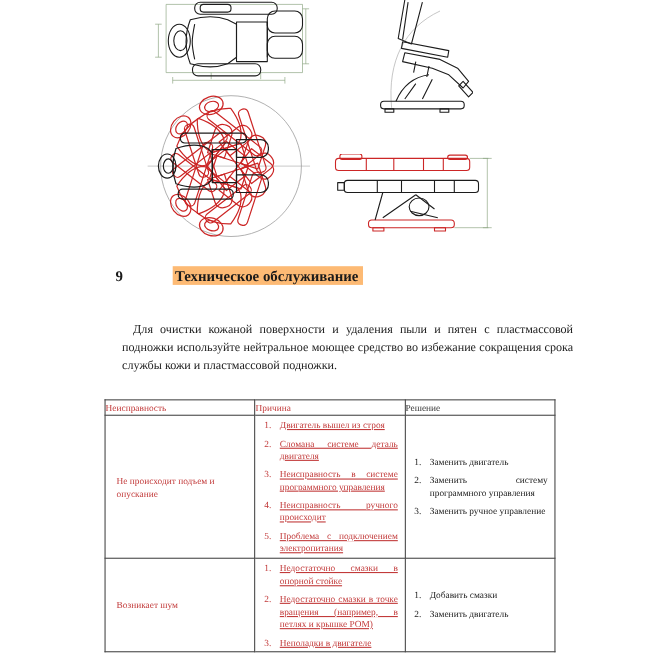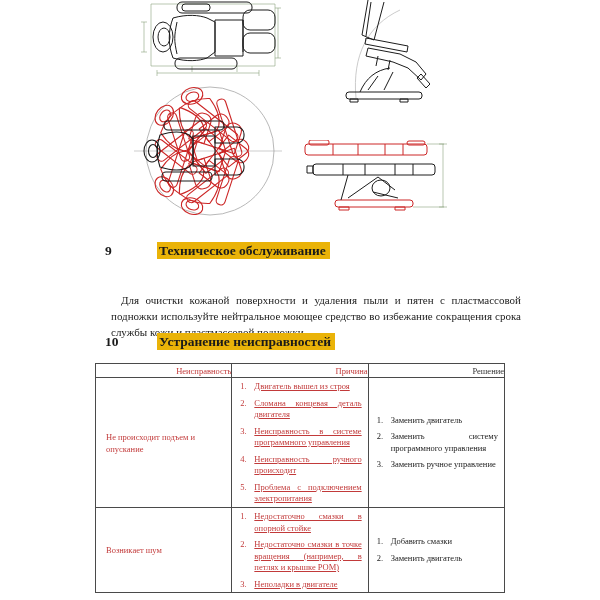--- a/index.html
+++ b/index.html
@@ -3,33 +3,33 @@
 <meta charset="utf-8">
 <style>
   html,body{margin:0;padding:0;background:#ffffff;}
   #page{
     position:relative;width:600px;height:600px;background:#ffffff;overflow:hidden;
     font-family:"Liberation Serif", serif;color:#1a1a1a;
   }
   .fig{position:absolute;}
   .heading{position:absolute;left:105px;font-size:13.5px;font-weight:bold;white-space:nowrap;}
   .h-num{display:inline-block;width:52px;}
-  .h-title{background:#eab308;padding:1px 4px 1px 2px;}
+  .h-title{background:#fdba74;padding:1px 4px 1px 2px;}
   #maintenance-paragraph{
     position:absolute;left:95px;top:276px;width:410px;margin:16px;
     font-size:11px;line-height:16px;text-align:justify;text-indent:10px;color:#222;
   }
   #troubleshooting-table{
     position:absolute;left:95px;top:363px;width:410px;
     border-collapse:collapse;table-layout:fixed;
   }
   #troubleshooting-table th,#troubleshooting-table td{
     border:1px solid #4a4a4a;font-weight:normal;font-size:8.5px;
   }
-  #troubleshooting-table th{height:13px;text-align:right;padding:0;}
+  #troubleshooting-table th{height:13px;text-align:left;padding:0;}
   th.red, .red-text{color:#c23a3a;}
   th.black{color:#333;}
   td.fault-cell{width:136px;text-align:left;vertical-align:middle;color:#c23a3a;padding:2px 10px;line-height:12px;}
   td.causes-cell{width:133px;vertical-align:top;color:#c23a3a;padding:3px 6px 2px 6px;text-decoration:underline;}
   td.solutions-cell{width:135px;vertical-align:middle;color:#222;padding:2px 6px;margin-left:12px;}
   tr.row-1{height:130px;}
   tr.row-2{height:85px;}
   ol.num-list{list-style:none;margin:0;padding:0;counter-reset:n;}
   ol.num-list li{
     counter-increment:n;position:relative;padding-left:16px;margin:0 0 5px 0;
@@ -130,39 +130,36 @@
       <path d="M140 4 V67 M136 4 H144 M136 67 H144 M124 4 H141 M110 67 H141"></path>
     </g>
   </svg>
 
   <div class="heading" style="top:243px">
     <span class="h-num">9</span><span class="h-title">Техническое обслуживание</span>
   </div>
 
   <p id="maintenance-paragraph">Для очистки кожаной поверхности и удаления пыли и пятен с пластмассовой подножки используйте нейтральное моющее средство во избежание сокращения срока службы кожи и пластмассовой подножки.</p>
 
-  <div class="heading" style="top:334px">
-    <span class="h-num">10</span><span class="h-title">Устранение неисправностей</span>
-  </div>
 
   <table id="troubleshooting-table">
     <thead>
       <tr>
         <th class="red">Неисправность</th>
         <th class="red">Причина</th>
         <th class="black">Решение</th>
       </tr>
     </thead>
     <tbody>
       <tr class="row-1">
         <td class="fault-cell">Не происходит подъем и опускание</td>
         <td class="causes-cell">
           <ol class="num-list">
               <li>Двигатель вышел из строя</li>
-              <li>Сломана концевая деталь двигателя</li>
+              <li>Сломана системе деталь двигателя</li>
               <li>Неисправность в системе программного управления</li>
               <li>Неисправность ручного происходит</li>
               <li>Проблема с подключением электропитания</li>
             </ol>
         </td>
         <td class="solutions-cell">
           <ol class="num-list">
               <li>Заменить двигатель</li>
               <li>Заменить систему программного управления</li>
               <li>Заменить ручное управление</li>

